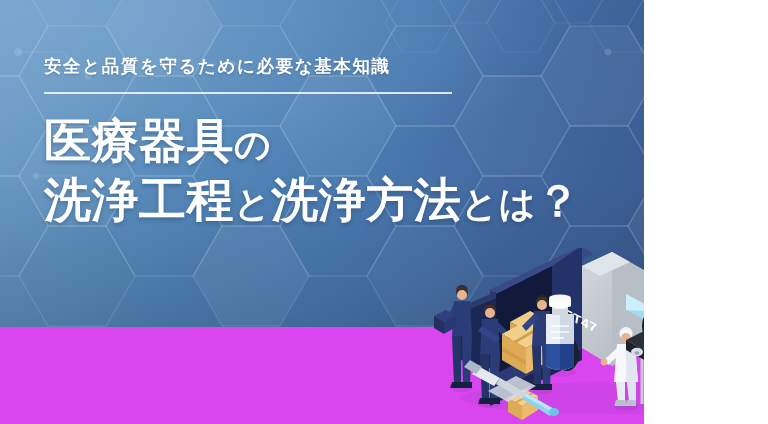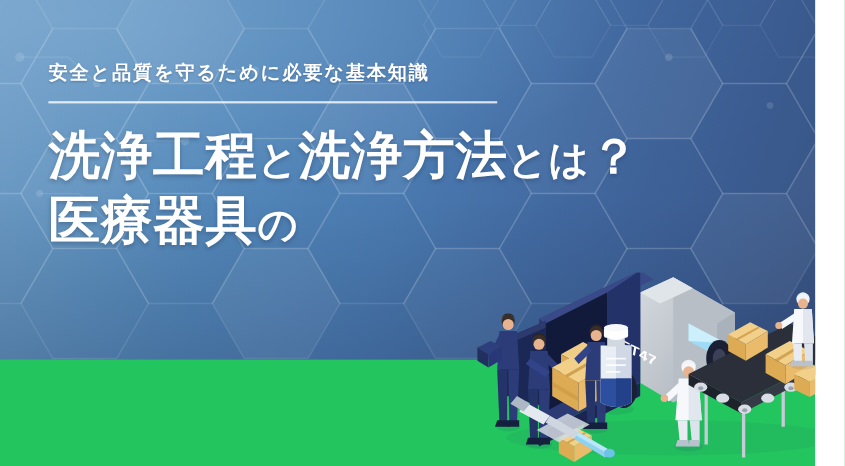--- a/index.html
+++ b/index.html
@@ -4,22 +4,22 @@
 <style>
   * { margin:0; padding:0; box-sizing:border-box; }
   html,body { width:768px; height:424px; }
   body {
     font-family:"Liberation Sans", sans-serif;
     background:#ffffff;
     overflow:hidden;
   }
   .canvas {
     position:relative;
-    width:741px; height:424px;
-    background:#22c55e;
+    width:644px; height:424px;
+    background:#d946ef;
     overflow:hidden;
   }
 
   
   .banner {
     position:absolute; left:0; top:0;
     width:768px; height:327px;
     background:
       linear-gradient(108deg,
         #6e9bc4 0%,
@@ -175,22 +175,22 @@
           <circle cx="608" cy="52" r="3.4"></circle>
           <circle cx="700" cy="96" r="3.0"></circle>
         </g>
       </svg>
     </div>
 
     <div class="textwrap">
       <div class="eyebrow">安全と品質を守るために必要な基本知識</div>
       <div class="rule"></div>
       <h1 class="title">
+        <span class="title-line"><span>医療器具</span><span class="sm">の</span></span>
         <span class="title-line"><span>洗浄工程</span><span class="sm">と</span><span>洗浄方法</span><span class="sm">とは</span><span class="qm">？</span></span>
-        <span class="title-line"><span>医療器具</span><span class="sm">の</span></span>
       </h1>
     </div>
   </div>
 
   <div class="illo">
     <svg viewBox="0 0 338 176" xmlns="http://www.w3.org/2000/svg">
       <defs>
         <linearGradient id="cabG" x1="0" y1="0" x2="1" y2="1">
           <stop offset="0" stop-color="#d4d9de"></stop>
             <stop offset="1" stop-color="#a9b0b8"></stop>

